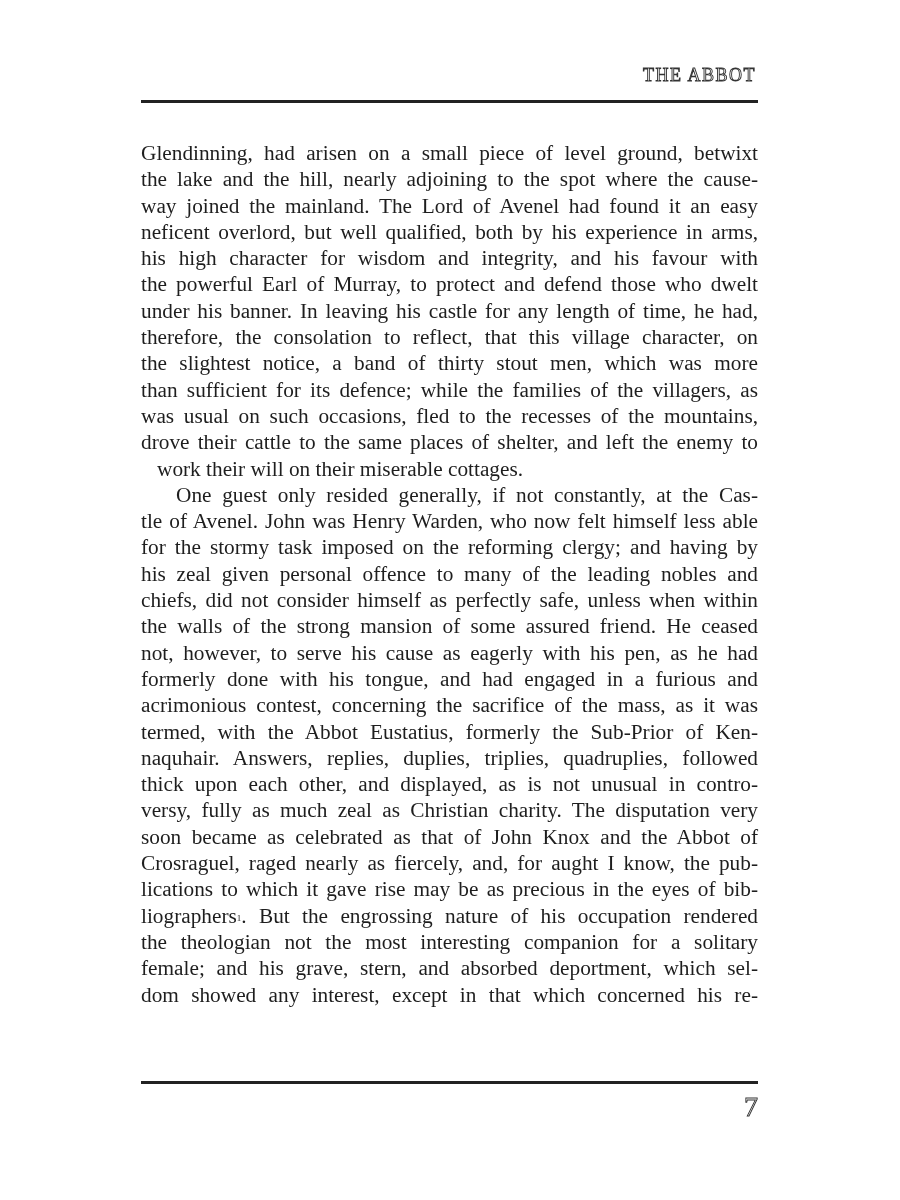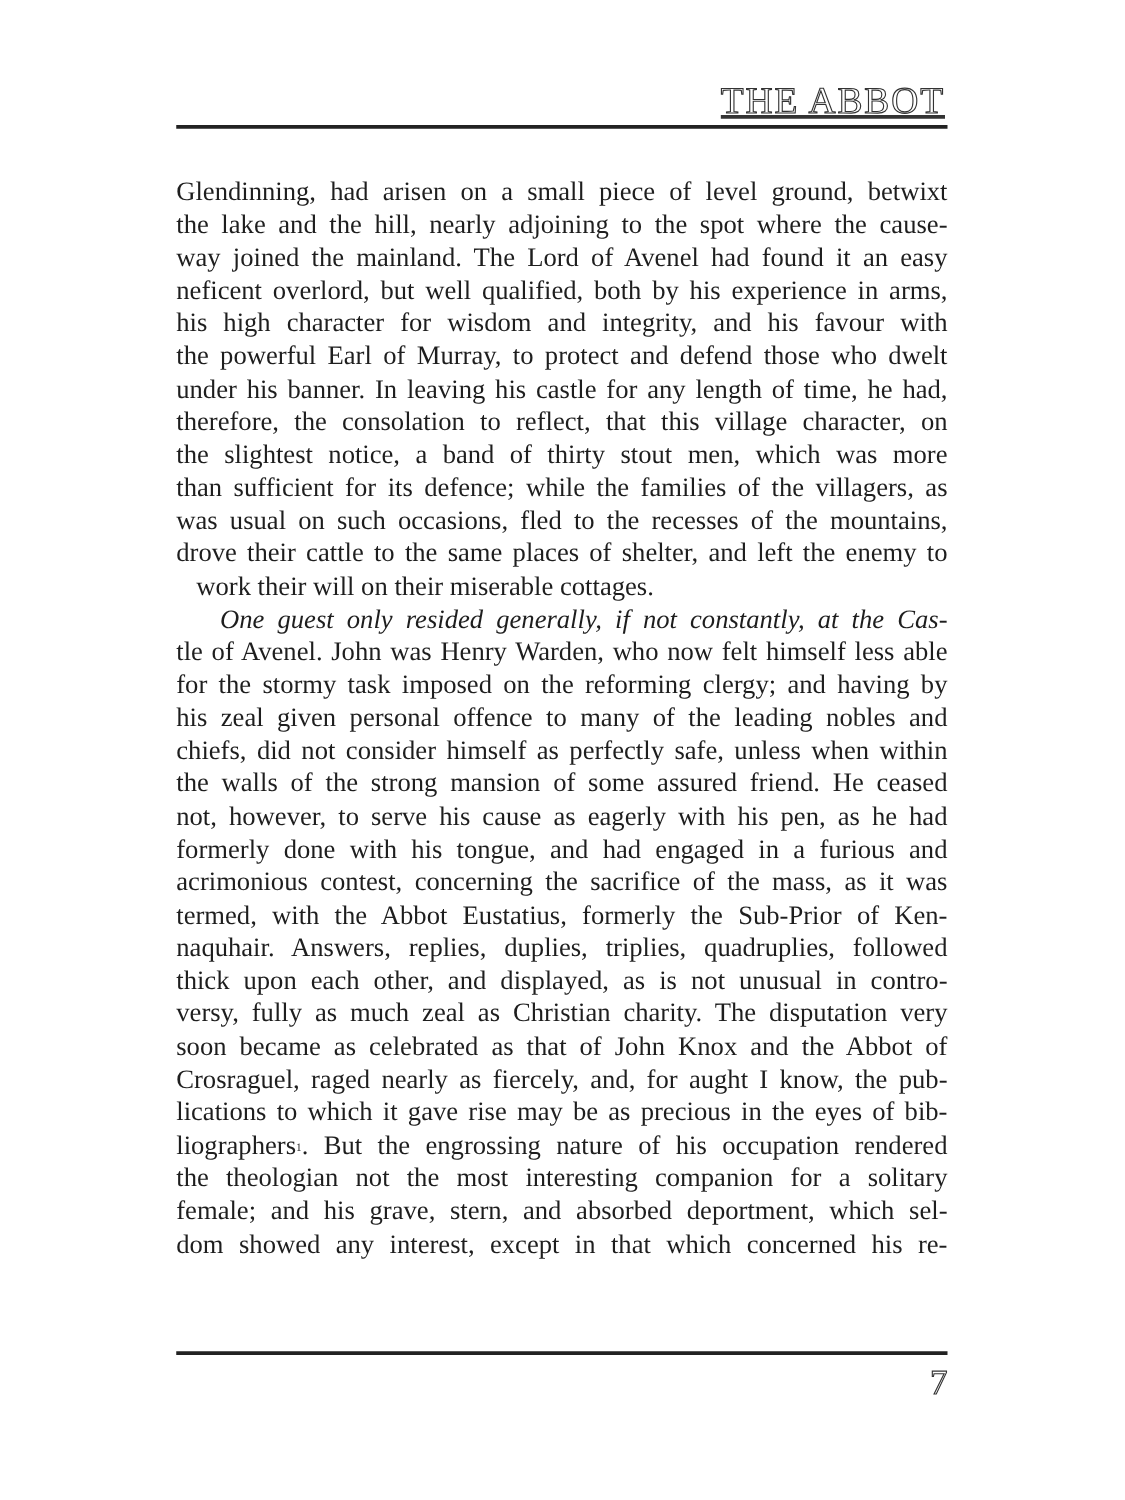--- a/index.html
+++ b/index.html
@@ -12,27 +12,26 @@
       height: 1200px;
       position: relative;
       overflow: hidden;
       font-family: "Liberation Serif", "DejaVu Serif", serif;
       color: #1e1e1e;
     }
     .running-head {
       position: absolute;
       right: 144px;
       top: 66px;
-      font-size: 30px;
+      font-size: 18px;
       letter-spacing: 1.5px;
       color: #ffffff;
       -webkit-text-stroke: 0.9px #333;
       font-weight: normal;
       line-height: 1;
-      text-decoration: underline;
     }
     .rule {
       position: absolute;
       left: 141px;
       width: 617px;
       height: 3px;
       background: #222;
     }
     .rule.top { top: 100px; }
     .rule.bottom { top: 1081px; }
@@ -50,21 +49,20 @@
       text-align: justify;
       text-align-last: justify;
       height: 26.3px;
     }
     .line.last {
       text-align-last: left;
       margin-left: 16px;
     }
     .line.indent {
       padding-left: 35px;
-      font-style: italic;
     }
     sup.fn {
       font-size: 9px;
       vertical-align: top;
       position: relative;
       top: 2px;
     }
     .page-number {
       position: absolute;
       right: 142px;

